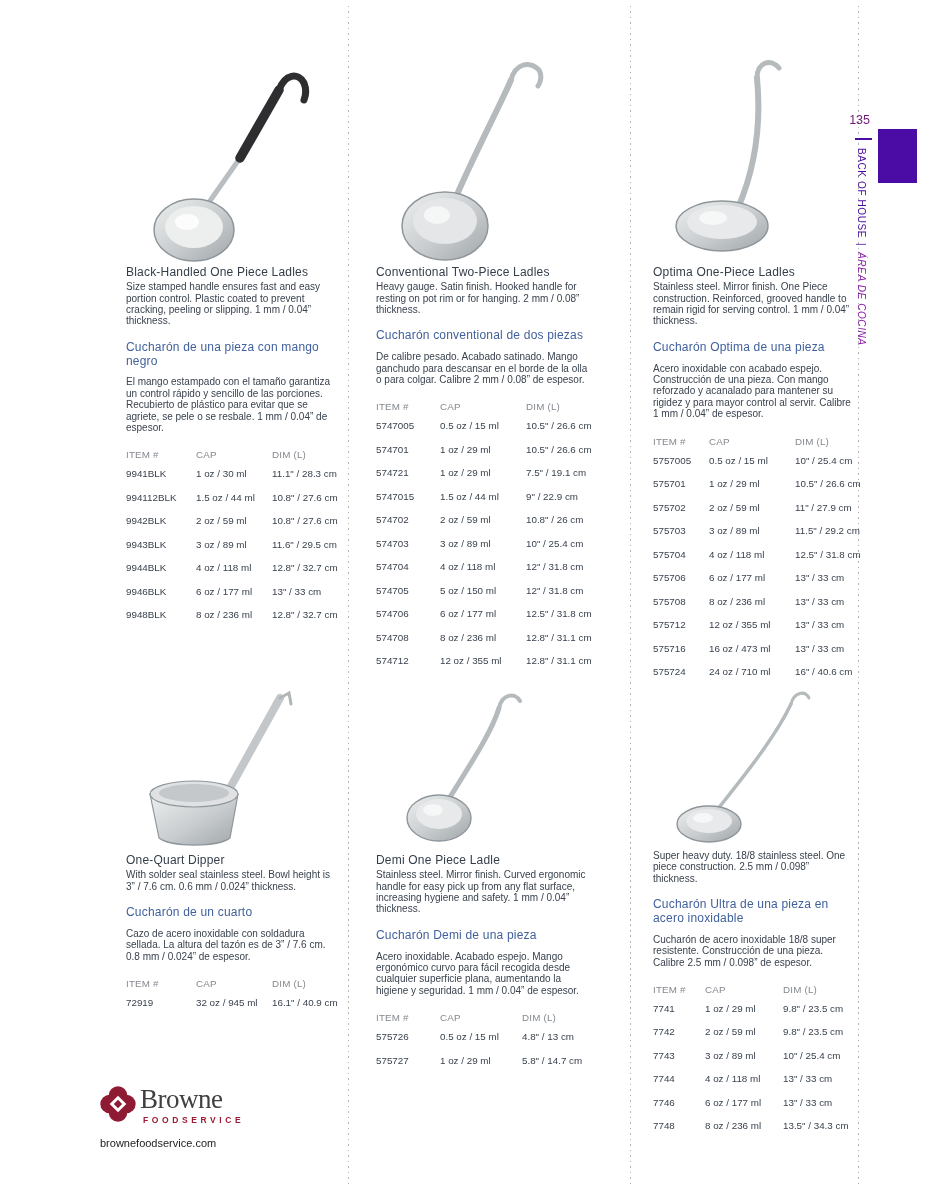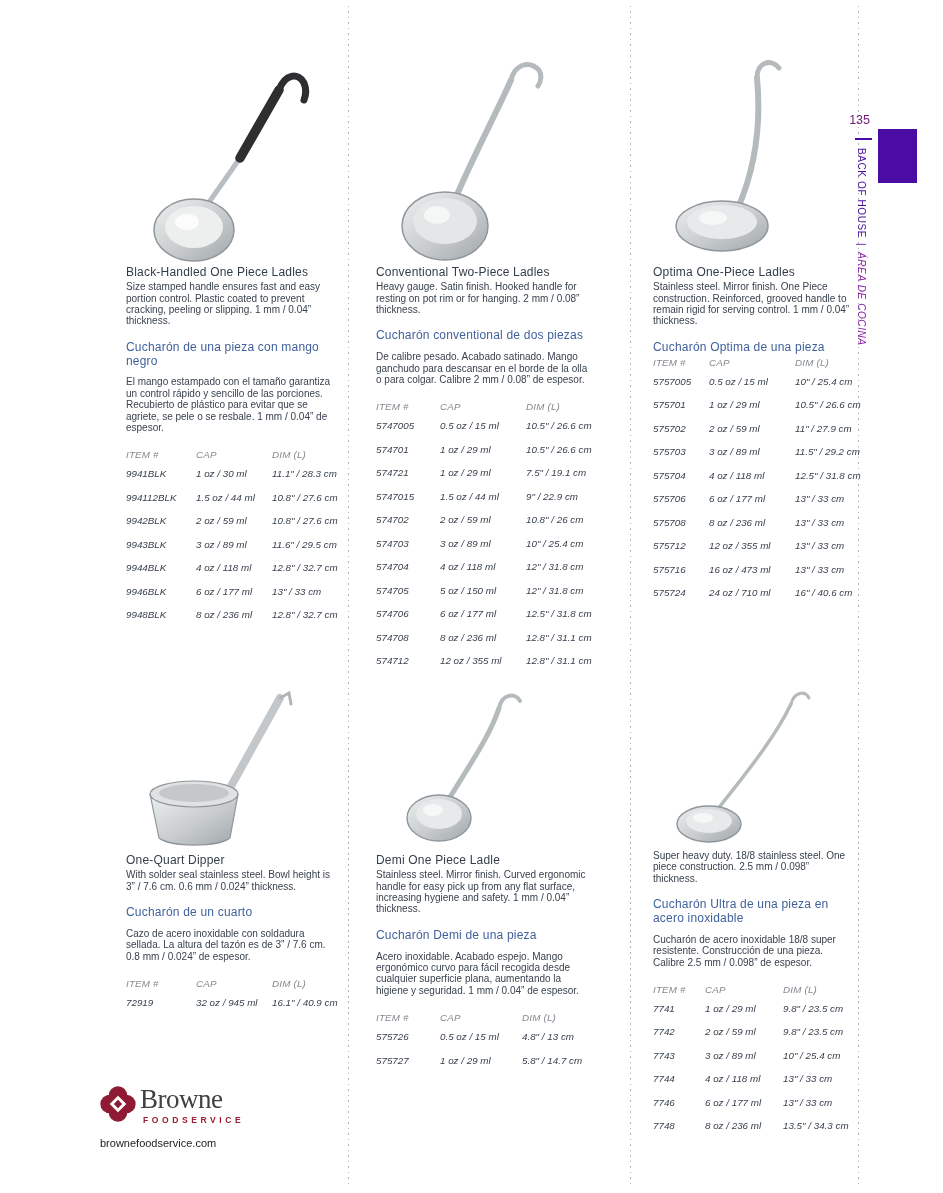--- a/index.html
+++ b/index.html
@@ -9,21 +9,21 @@
            background:repeating-linear-gradient(to bottom,#b4b4b4 0 1.5px,transparent 1.5px 5.5px);}
   .product{position:absolute;}
   .imgbox{display:flex;align-items:flex-end;justify-content:center;}
   .imgbox.r1{height:222px;}
   .imgbox.r2{height:172px;}
   h3.ptitle{margin:4px 0 2px;font-size:12px;font-weight:400;color:#333e4a;letter-spacing:.2px;line-height:1.1;}
   p.pdesc{margin:0 0 14px;font-size:10px;line-height:1.14;color:#39424e;}
   h4.estitle{margin:0 0 2px;font-size:12px;font-weight:400;color:#41619c;letter-spacing:.2px;line-height:1.15;}
   p.esdesc{margin:8px 0 16px;font-size:10px;line-height:1.14;color:#39424e;}
   .ptable{width:100%;}
-  .thead,.trow{display:grid;grid-template-columns:var(--c1) var(--c2) 1fr;column-gap:6px;font-style:italic;}
+  .thead,.trow{display:grid;grid-template-columns:var(--c1) var(--c2) 1fr;column-gap:6px;}
   .thead{color:#84898f;font-size:9.8px;margin-bottom:8px;letter-spacing:.2px;}
   .trow{font-size:9.8px;color:#39424e;margin-bottom:12.5px;}
   .tc{white-space:nowrap;}
   
   #page-number{position:absolute;left:842px;top:113px;width:28px;text-align:right;
                font-size:12.5px;color:#701a75;}
   #side-rule{position:absolute;left:855px;top:138px;width:17px;height:2px;background:#4a0ca4;}
   #side-tab{position:absolute;left:878px;top:129px;width:39px;height:54px;background:#4a0ca4;}
   #side-label{position:absolute;left:856px;top:148px;writing-mode:vertical-rl;
               font-size:10px;letter-spacing:.6px;white-space:nowrap;}
@@ -215,20 +215,21 @@
         <path d="M80,160 C98,118 103,72 99,30" stroke="#b5babd" stroke-width="6" fill="none" stroke-linecap="round"></path>
         <path d="M99,30 C99,14 113,10 121,20" stroke="#b5babd" stroke-width="5" fill="none" stroke-linecap="round"></path>
         <ellipse cx="64" cy="178" rx="46" ry="25" fill="url(#st3)" stroke="#8f969b" stroke-width="1.5"></ellipse>
         <ellipse cx="64" cy="174" rx="35" ry="17" fill="#e7e9ea"></ellipse>
         <ellipse cx="55" cy="170" rx="14" ry="7" fill="#f8f9f9" opacity="0.85"></ellipse>
       </svg>
     </div>
     <h3 class="ptitle">Optima One-Piece Ladles</h3>
     <p class="pdesc">Stainless steel. Mirror finish. One Piece construction. Reinforced, grooved handle to remain rigid for serving control. 1 mm / 0.04” thickness.</p>
     <h4 class="estitle">Cucharón Optima de una pieza</h4>
+    <p class="esdesc">Acero inoxidable con acabado espejo. Construcción de una pieza. Con mango reforzado y acanalado para mantener su rigidez y para mayor control al servir. Calibre 1 mm / 0.04” de espesor.</p>
     <div class="ptable" style="--c1:50px;--c2:80px;">
       <div class="thead">
         <span class="tc">ITEM #</span>
         <span class="tc">CAP</span>
         <span class="tc">DIM (L)</span>
       </div>
       <div class="tbody">
           <div class="trow">
             <span class="tc item">5757005</span>
             <span class="tc cap">0.5 oz / 15 ml</span>

